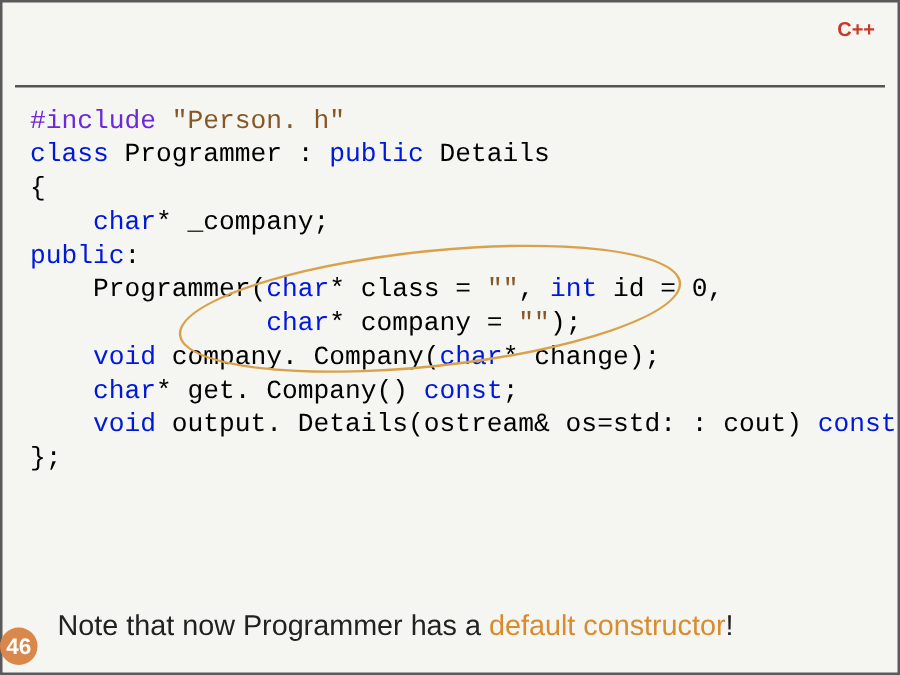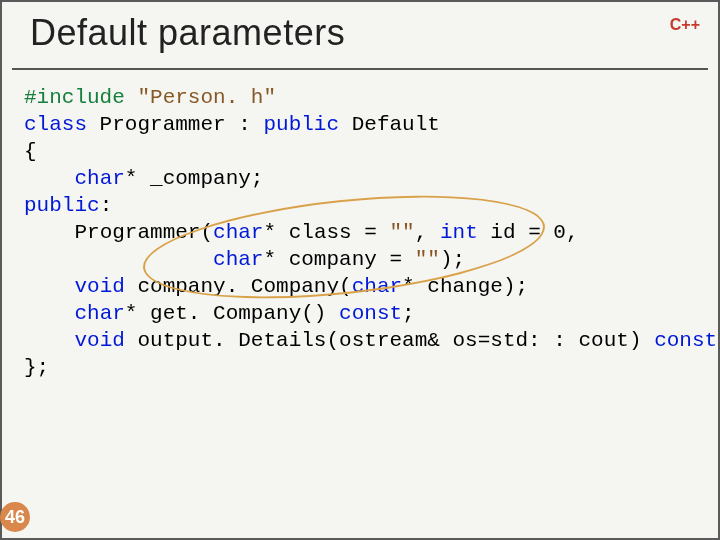--- a/index.html
+++ b/index.html
@@ -49,21 +49,21 @@
     top: 82px;
     left: 22px;
     right: 10px;
     font-family: "Courier New", Courier, monospace;
     font-size: 21px;
     line-height: 27px;
     white-space: pre;
     color: #000;
   }
   .kw       { color: #0018d8; margin-top: 40px; }   
-  .pp       { color: #15803d; }   
+  .pp       { color: #6d28d9; }   
   .str      { color: #885726; }
   .note-line {
     position: absolute;
     left: 44px;
     bottom: 24px;
     font-size: 23px;
     color: #222;
   }
   .note-hl { color: #d88c2e; }
   .page-badge {
@@ -87,34 +87,36 @@
     border-radius: 50%;
     transform: rotate(-6deg);
     pointer-events: none;
   }
 </style>
 </head>
 <body>
 
 <div class="slide">
 
-  <div class="title">Default parameters</div>
   <div class="lang-badge">C++</div>
   <div class="header-sep"></div>
 
   <div class="code-block"><span><span class="pp">#include</span><span> </span><span class="str">"Person. h"</span></span>
-<span><span class="kw">class</span><span> Programmer : </span><span class="kw">public</span><span> Default</span></span>
+<span><span class="kw">class</span><span> Programmer : </span><span class="kw">public</span><span> Details</span></span>
 <span>{</span>
 <span><span>    </span><span class="kw">char</span><span>* _company;</span></span>
 <span><span class="kw">public</span><span>:</span></span>
 <span><span>    </span><span>Programmer(</span><span class="kw">char</span><span>* class = </span><span class="str">""</span><span>, </span><span class="kw">int</span><span> id = 0,</span></span>
 <span><span>               </span><span class="kw">char</span><span>* company = </span><span class="str">""</span><span>);</span></span>
 <span><span>    </span><span class="kw">void</span><span> company. Company(</span><span class="kw">char</span><span>* change);</span></span>
 <span><span>    </span><span class="kw">char</span><span>* get. Company() </span><span class="kw">const</span><span>;</span></span>
 <span><span>    </span><span class="kw">void</span><span> output. Details(ostream&amp; os=std: : cout) </span><span class="kw">const</span><span>;</span></span>
 <span>};</span></div>
 
   <div class="ellipse-annot" style="top:198px; left:140px; width:400px; height:90px;"></div>
 
+  <div class="note-line">
+    <span>Note that now Programmer has a </span><span class="note-hl">default constructor</span><span>!</span>
+  </div>
 
   <div class="page-badge">46</div>
 
 </div>
 
 </body></html>

